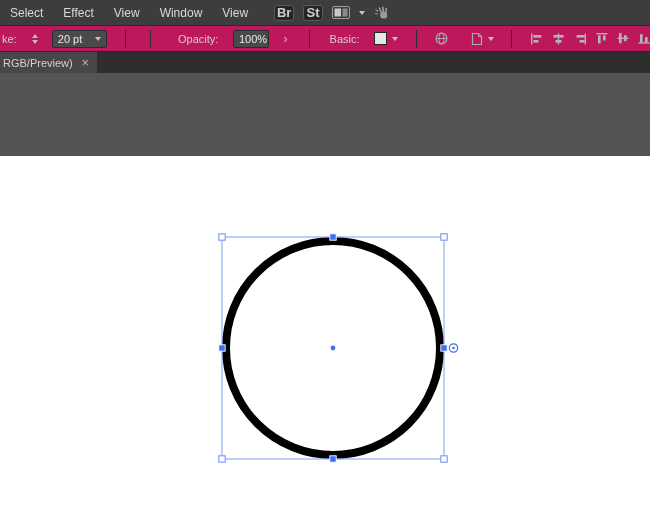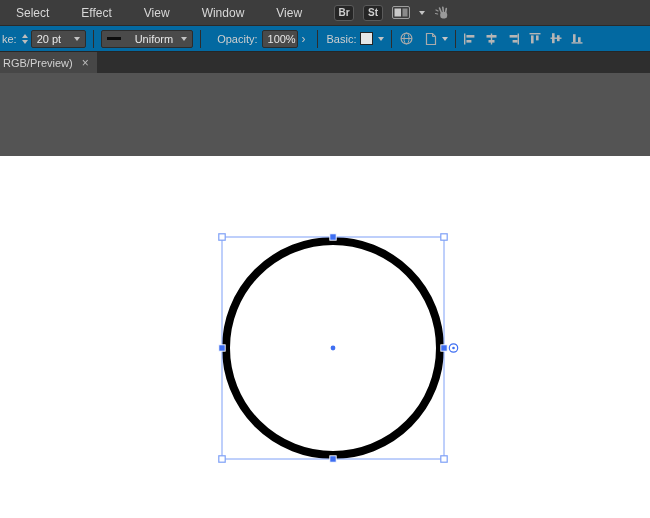--- a/index.html
+++ b/index.html
@@ -10,40 +10,40 @@
     -webkit-font-smoothing:antialiased;
   }
   .app { position:relative; width:650px; height:518px; background:#ffffff; }
 
   
   .menubar {
     position:absolute; top:0; left:0; right:0; height:25px;
     background:#3d3d3d; display:flex; align-items:center;
     font-size:12px; color:#d8d8d8; z-index:5;
   }
-  .menu-item { padding:0 16px; cursor:default; }
+  .menu-item { padding:0 10px; cursor:default; }
   .menubar-icons { display:flex; align-items:center; margin-left:16px; gap:9px; }
   .app-btn {
     width:20px; height:16px; background:#262626; border:1px solid #5a5a5a;
-    border-radius:3px; color:#cfcfcf; font-size:10px; font-weight:bold;
+    border-radius:3px; color:#cfcfcf; font-size:13px; font-weight:bold;
     display:flex; align-items:center; justify-content:center;
   }
   .iconbtn { display:flex; align-items:center; gap:4px; }
 
   .chev {
     display:inline-block; width:0; height:0;
     border-left:3.5px solid transparent; border-right:3.5px solid transparent;
     border-top:4px solid #c4c4c4; margin-left:5px;
   }
 
   
   .controlbar {
     position:absolute; top:25px; left:0; right:0; height:27px;
-    background:#0369a1; border-top:1px solid #2a2a2a; border-bottom:1px solid #262626;
-    display:flex; align-items:center; font-size:11px; color:#cfcfcf; z-index:5;
+    background:#be185d; border-top:1px solid #2a2a2a; border-bottom:1px solid #262626;
+    display:flex; align-items:center; font-size:11px; color:#cfcfcf; z-index:5;justify-content:space-between;
   }
   .lbl { margin:0 4px 0 2px; white-space:nowrap; }
   .field {
     height:18px; background:#4a4a4a; border:1px solid #2c2c2c; border-radius:2px;
     display:inline-flex; align-items:center; padding:0 5px; color:#e8e8e8; white-space:nowrap;gap:8px;
   }
   .stepper { display:inline-flex; flex-direction:column; gap:2px; margin:0 3px 0 1px; }
   .stepper i { display:block; width:0; height:0; border-left:3px solid transparent; border-right:3px solid transparent; }
   .stepper .up { border-bottom:4px solid #bdbdbd; }
   .stepper .dn { border-top:4px solid #bdbdbd; }
@@ -123,25 +123,20 @@
         <i class="up"></i>
         <i class="dn"></i>
       </span>
     <span class="field">
       <span>20 pt</span>
       <span class="chev"></span>
     </span>
 
     <span class="sep"></span>
 
-    <span class="field" style="width:92px;">
-      <span class="line-preview lp-uniform"></span>
-      <span>Uniform</span>
-      <span class="chev" style="margin-left:auto;"></span>
-    </span>
 
     <span class="sep"></span>
 
 
     <span class="lbl" style="margin-left:9px;">Opacity:</span>
     <span class="field" style="width:36px;">
       <span>100%</span>
     </span>
     <span class="chev-right">›</span>
 

